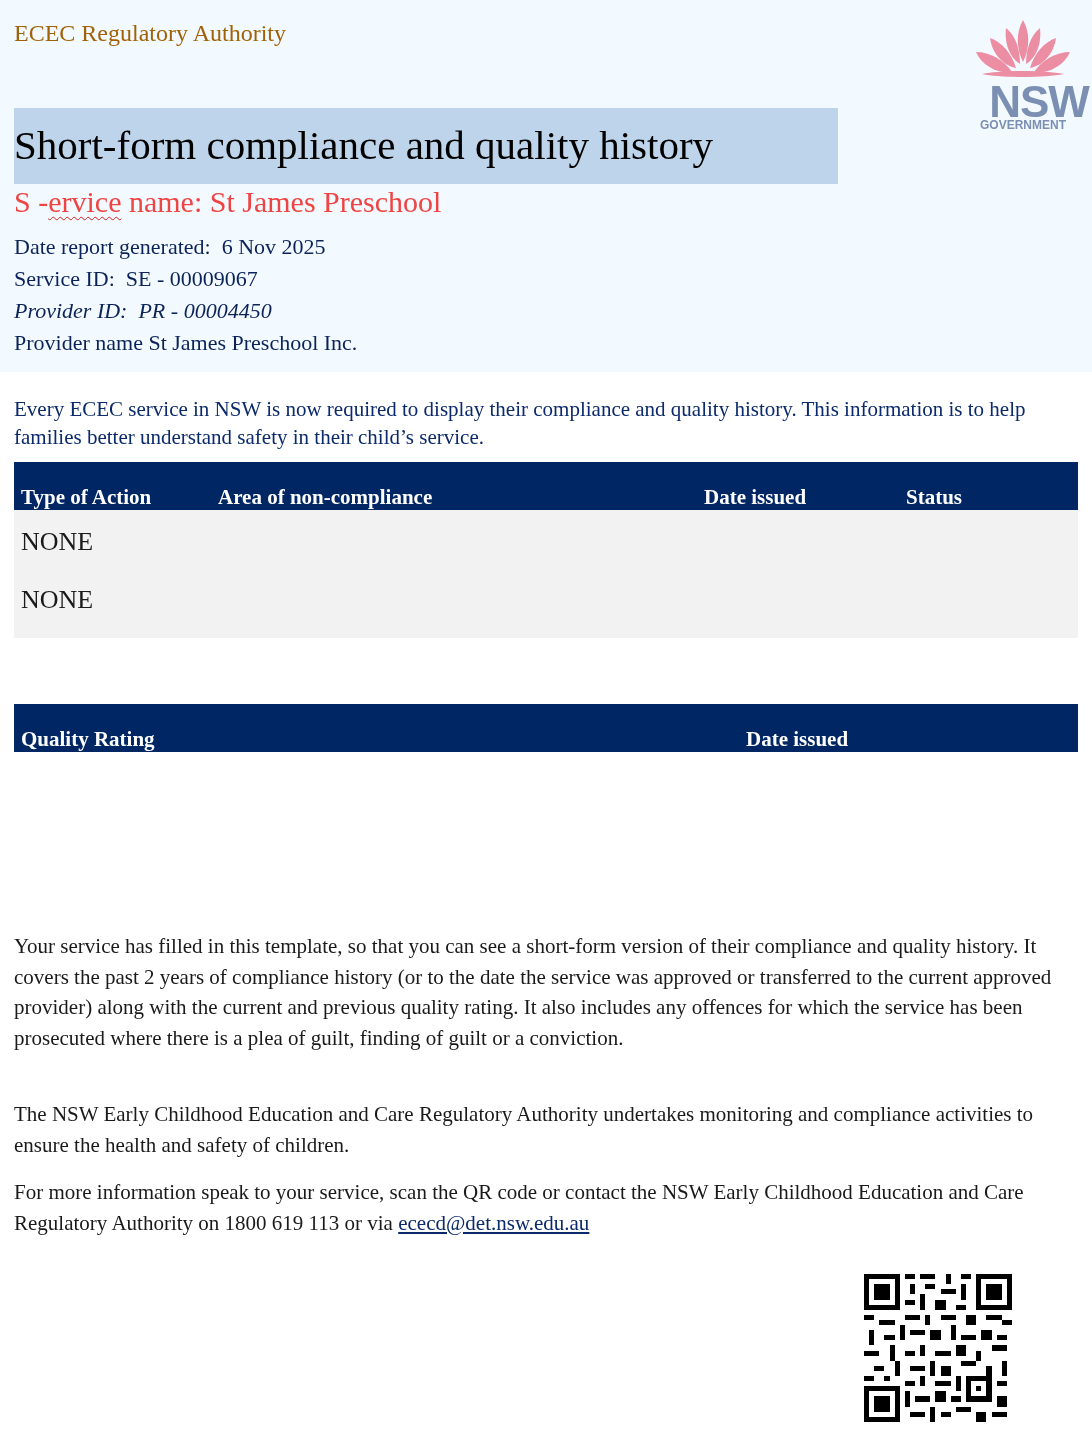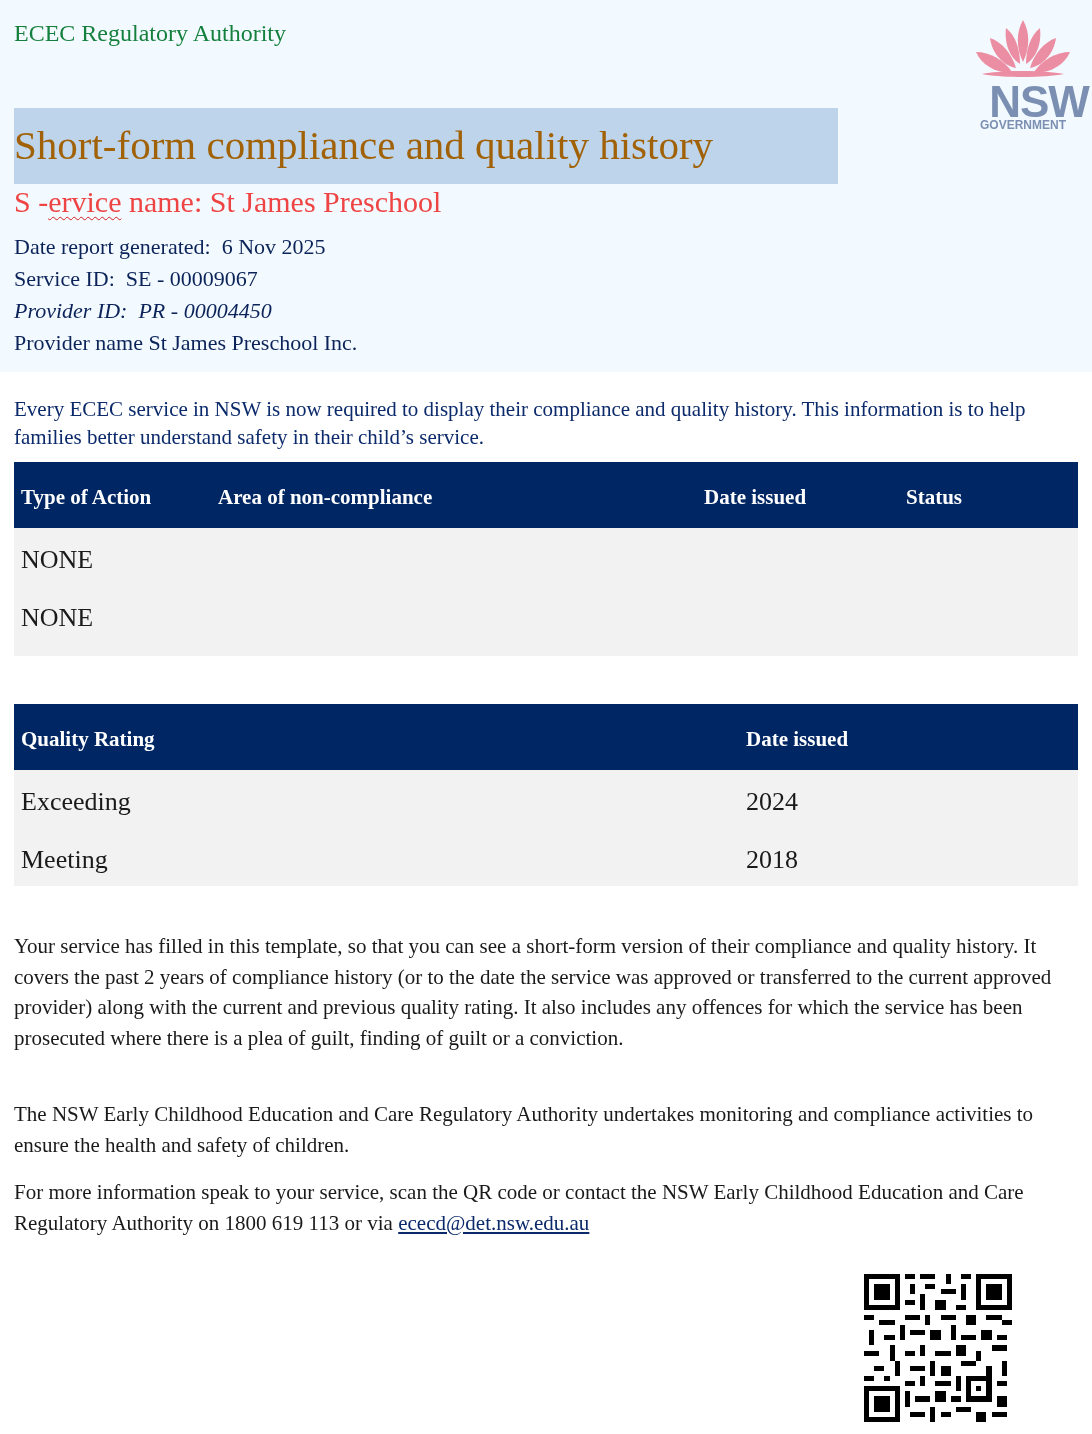--- a/index.html
+++ b/index.html
@@ -5,21 +5,21 @@
     * { box-sizing: border-box; margin: 0; padding: 0; }
     html, body { width: 1092px; height: 1434px; background: #ffffff; overflow: hidden; }
     body { font-family: "DejaVu Serif", "Liberation Serif", serif; color: #1a1a1a; position: relative; }
 
     .header-band {
       position: absolute; left: 0; top: 0; width: 1092px; height: 372px;
       background: #f3faff;
     }
     .authority {
       position: absolute; left: 14px; top: 20px;
-      font-size: 24px; color: #15803d; letter-spacing: 0;
+      font-size: 24px; color: #a16207; letter-spacing: 0;
       font-family: "Liberation Serif", serif;
     }
     .logo {
       position: absolute; left: 968px; top: 18px; width: 110px; height: 118px;
     }
     .logo .nsw-text {
       position: absolute; left: 16px; top: 62px; width: 110px; text-align: center;
       font-family: "Liberation Sans", sans-serif; font-weight: bold; font-size: 44px;
       color: #7b8fb2; letter-spacing: -1px; line-height: 44px;
     }
@@ -27,21 +27,21 @@
       position: absolute; left: 0; top: 100px; width: 110px; text-align: center;
       font-family: "Liberation Sans", sans-serif; font-weight: bold; font-size: 12px;
       color: #7b8fb2; letter-spacing: 0px;
     }
     .title-box {
       position: absolute; left: 14px; top: 108px; width: 824px; height: 76px;
       background: #bdd4ea;
     }
     .title {
       position: absolute; left: 14px; top: 121px;
-      font-size: 41px; color: #a16207; white-space: nowrap;
+      font-size: 41px; color: #000000; white-space: nowrap;
       font-family: "Liberation Serif", serif;
     }
     .service-name {
       position: absolute; left: 14px; top: 185px;
       font-size: 30px; color: #ef4444; white-space: nowrap;
       font-family: "Liberation Serif", serif;
     }
     .squiggle {
       text-decoration: underline wavy #d42020;
       text-decoration-thickness: 1px;
@@ -53,21 +53,21 @@
     }
 
     .intro {
       position: absolute; left: 14px; top: 395px; width: 1040px;
       font-size: 21px; line-height: 28px; color: #0b2a6b;
       font-family: "Liberation Serif", serif;
     }
 
     .tbl { position: absolute; left: 14px; width: 1064px; }
     .tbl .thead {
-      background: #002664; height: 66px; position: relative;
+      background: #002664; height: 48px; position: relative;
     }
     .tbl .th {
       position: absolute; top: 0; height: 66px; line-height: 70px;
       color: #ffffff; font-weight: bold; font-size: 21px;
       font-family: "Liberation Serif", serif; white-space: nowrap;
     }
     .tbl .tbody { background: #f2f2f2; position: relative; }
     .tbl .tr { position: relative; height: 58px; }
     .tbl .td {
       position: absolute; top: 0; height: 58px; line-height: 64px;
@@ -143,30 +143,20 @@
       <div class="td" style="left:892px;"></div>
     </div>
     <div style="height:12px;"></div>
   </div>
 </div>
 
 <div class="tbl" style="top:704px;">
   <div class="thead">
     <div class="th" style="left:7px;">Quality Rating</div>
     <div class="th" style="left:732px;">Date issued</div>
-  </div>
-  <div class="tbody">
-    <div class="tr">
-      <div class="td" style="left:7px;">Exceeding</div>
-      <div class="td" style="left:732px;">2024</div>
-    </div>
-    <div class="tr">
-      <div class="td" style="left:7px;">Meeting</div>
-      <div class="td" style="left:732px;">2018</div>
-    </div>
   </div>
 </div>
 
 <p class="body-text" style="top:931px;">Your service has filled in this template, so that you can see a short-form version of their compliance and quality history. It covers the past 2 years of compliance history (or to the date the service was approved or transferred to the current approved provider) along with the current and previous quality rating. It also includes any offences for which the service has been prosecuted where there is a plea of guilt, finding of guilt or a conviction.</p>
 <p class="body-text" style="top:1099px;">The NSW Early Childhood Education and Care Regulatory Authority undertakes monitoring and compliance activities to ensure the health and safety of children.</p>
 <p class="body-text" style="top:1177px;"><span>For more information speak to your service, scan the QR code or contact the NSW Early Childhood Education and Care Regulatory Authority on 1800 619 113 or via </span><a href="ececd@det.nsw.edu.au">ececd@det.nsw.edu.au</a></p>
 
 <svg class="qr" viewBox="0 0 29 29" shape-rendering="crispEdges">
   <rect width="29" height="29" fill="#ffffff"></rect>
   <g fill="#000000">

